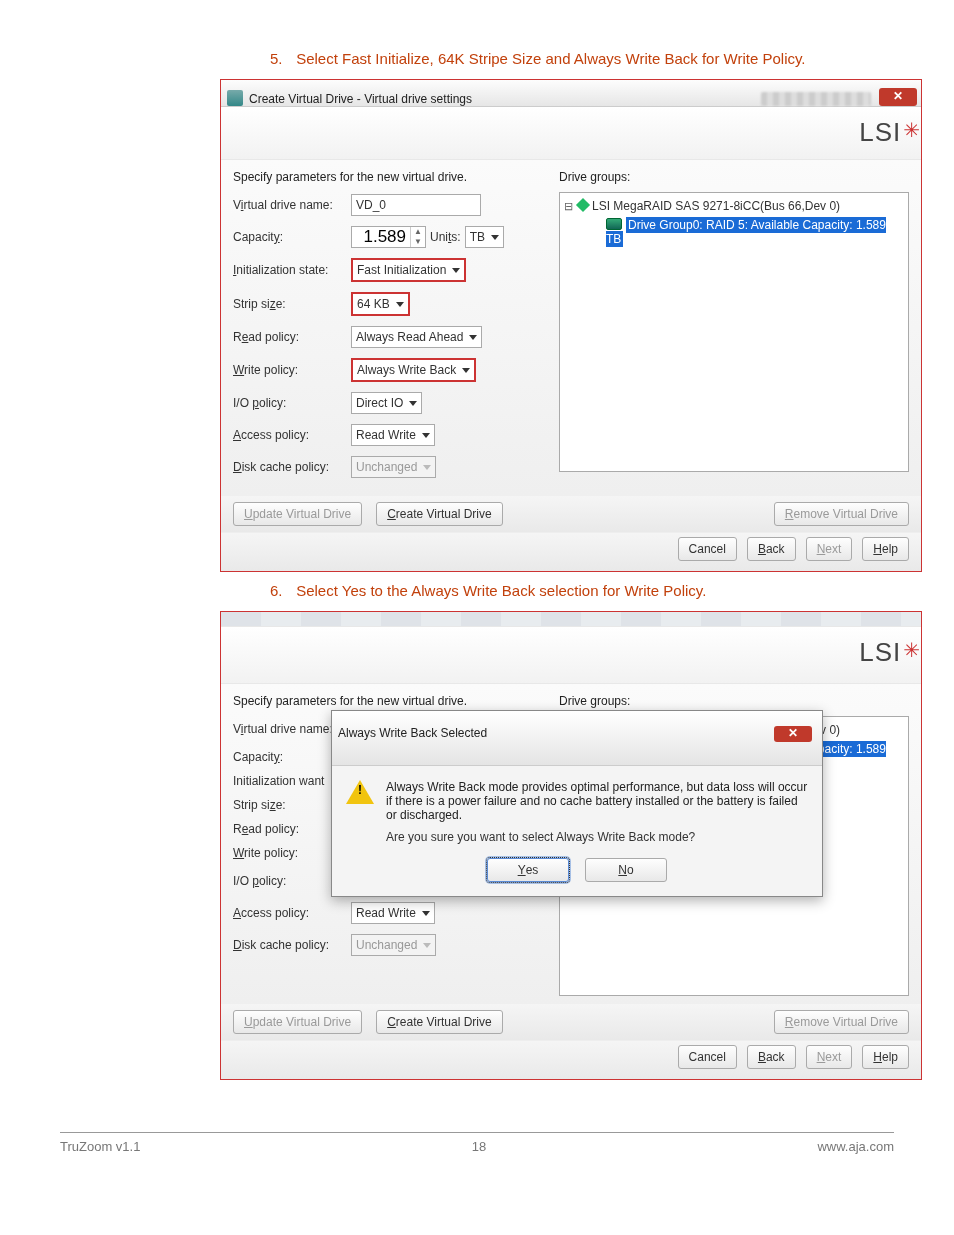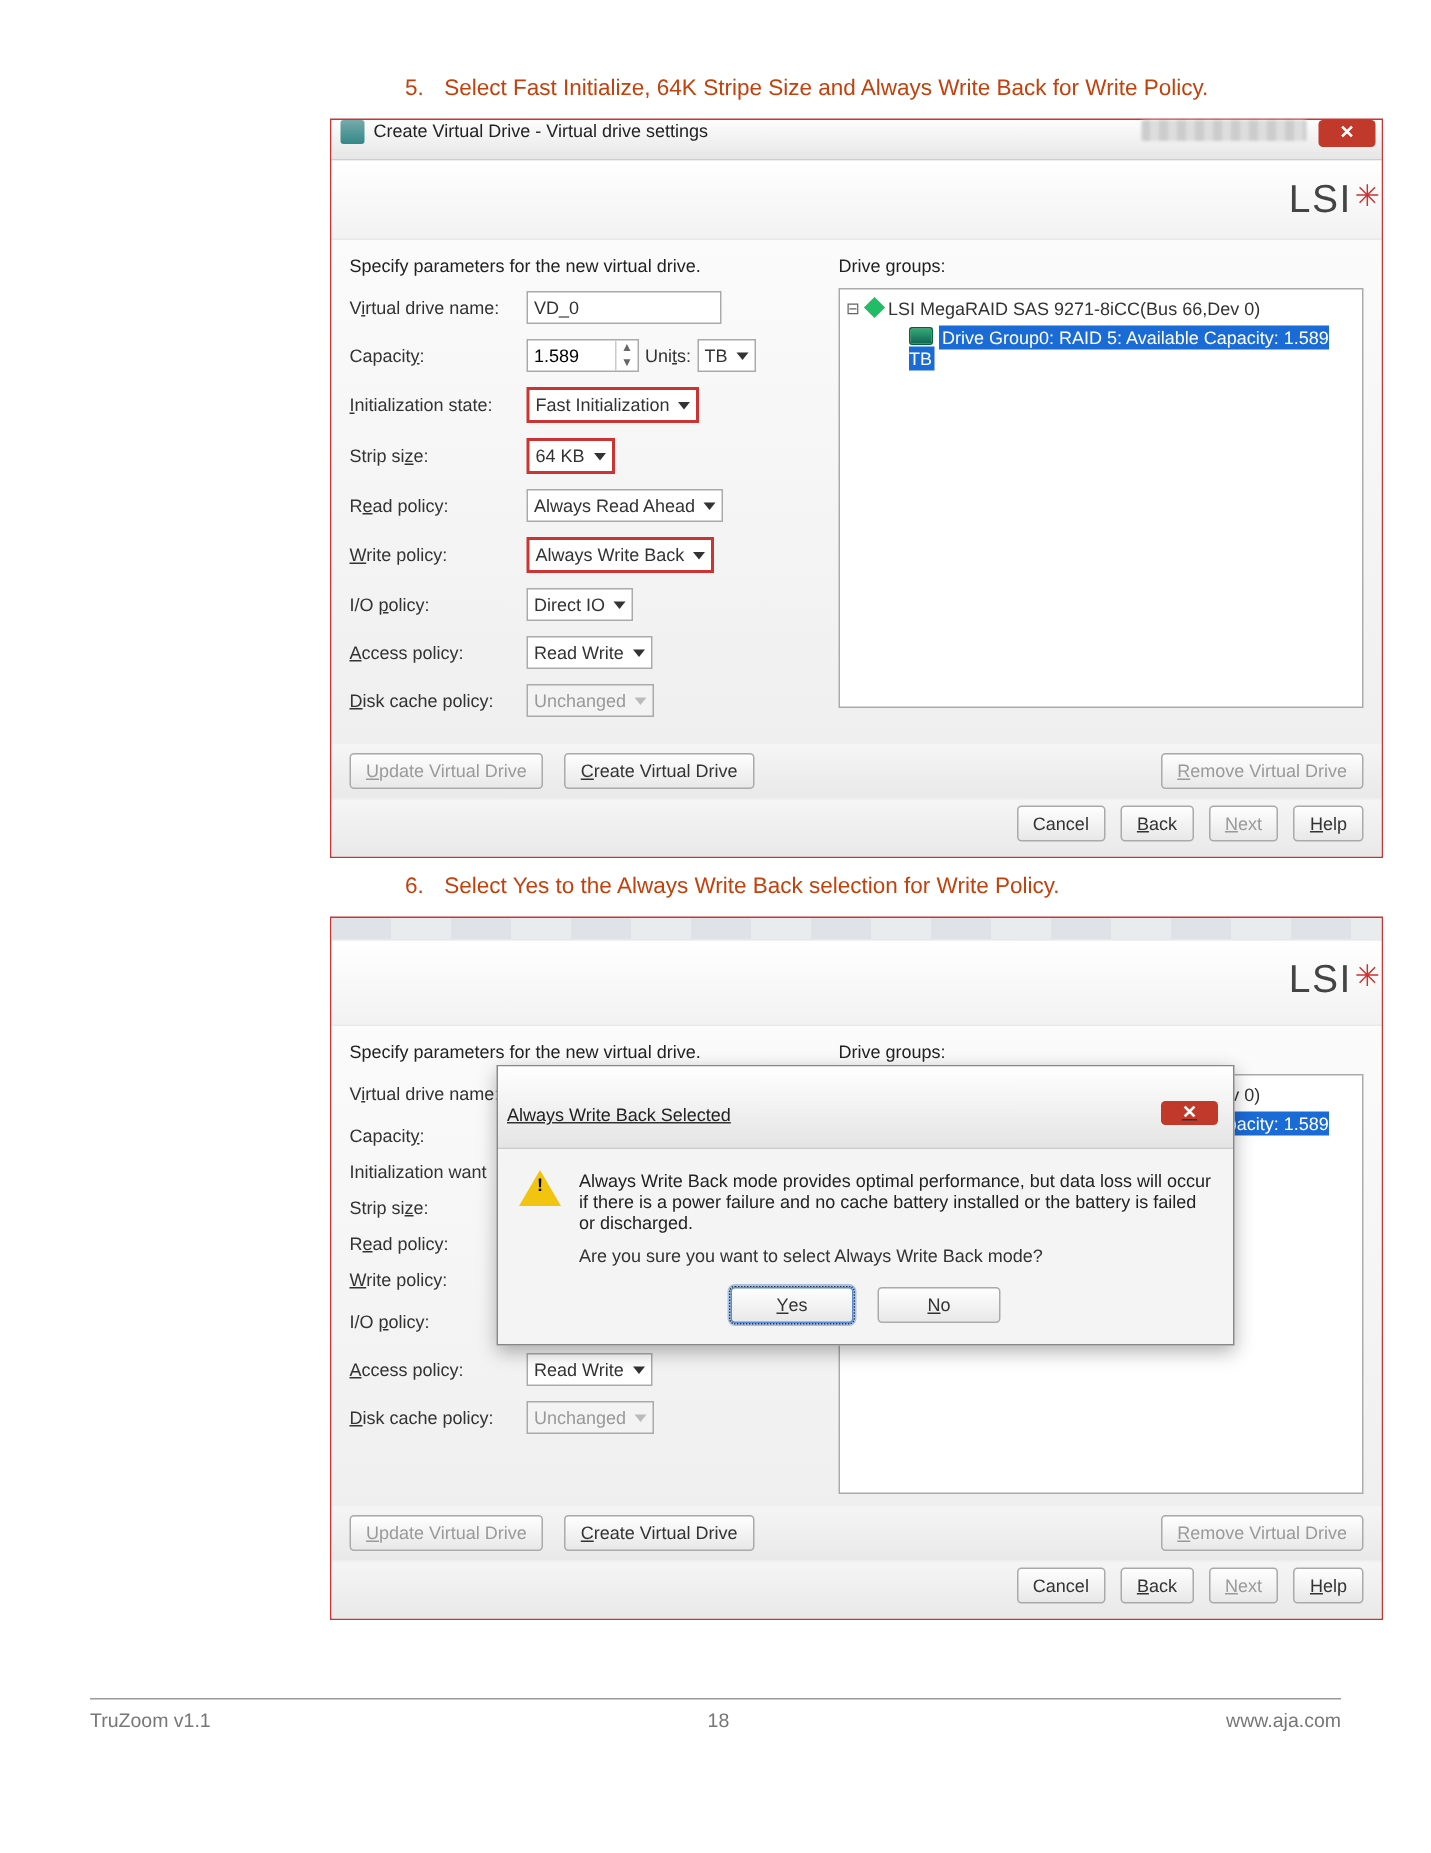--- a/index.html
+++ b/index.html
@@ -27,21 +27,21 @@
     border: 1px solid #c33;
     background: linear-gradient(#f6f6f6, #eee);
     position: relative;
     font-family: Tahoma, "Segoe UI", sans-serif;
     font-size: 12px;
     color: #333;
   }
   .titlebar {
     height: 26px;
     display: flex;
-    align-items: flex-start;
+    align-items: flex-end;
     background: linear-gradient(#fdfdfd, #e6e6e6);
     border-bottom: 1px solid #ccc;
     position: relative;
   }
   .titlebar .ticon {
     width: 16px; height: 16px;
     margin: 0 6px;
     background: linear-gradient(#7aa, #388);
     border-radius: 2px;
   }
@@ -125,21 +125,21 @@
   }
   .ctrl.disabled .caret { border-top-color: #bbb; }
   .spin {
     display: inline-flex;
     align-items: center;
     border: 1px solid #aaa;
     background: #fff;
     height: 20px;
   }
   .spin input {
-    width: 50px; border: 0; padding: 0 4px; font-size: 12px;
+    width: 50px; border: 0; text-align: right; padding: 0 4px; font-size: 17px;
   }
   .spin .sp {
     width: 14px;
     border-left: 1px solid #ccc;
     display: flex; flex-direction: column;
   }
   .spin .sp div { height: 10px; font-size: 8px; text-align: center; color: #666; }
   .unitslbl { margin: 0 4px; }
   .tree {
     border: 1px solid #aaa;
@@ -206,23 +206,22 @@
     width: 490px;
     background: #f4f4f4;
     border: 1px solid #888;
     box-shadow: 0 4px 12px rgba(0,0,0,.3);
     z-index: 5;
   }
   .modal .mtitle {
     background: linear-gradient(#fff,#e4e4e4);
     border-bottom: 1px solid #ccc;
     height: 24px;
-    display: flex; align-items: flex-end;
+    display: flex; align-items: flex-start;
     padding: 15px 6px;
-    text-decoration: underline;
   }
   .modal .mtitle .t { flex: 1; color: #222; }
   .modal .mbody {
     padding: 14px 14px 8px 14px;
     display: flex;
     font-size: 12px;
     color: #222;
   }
   .modal .warn {
     width: 28px; height: 24px;

